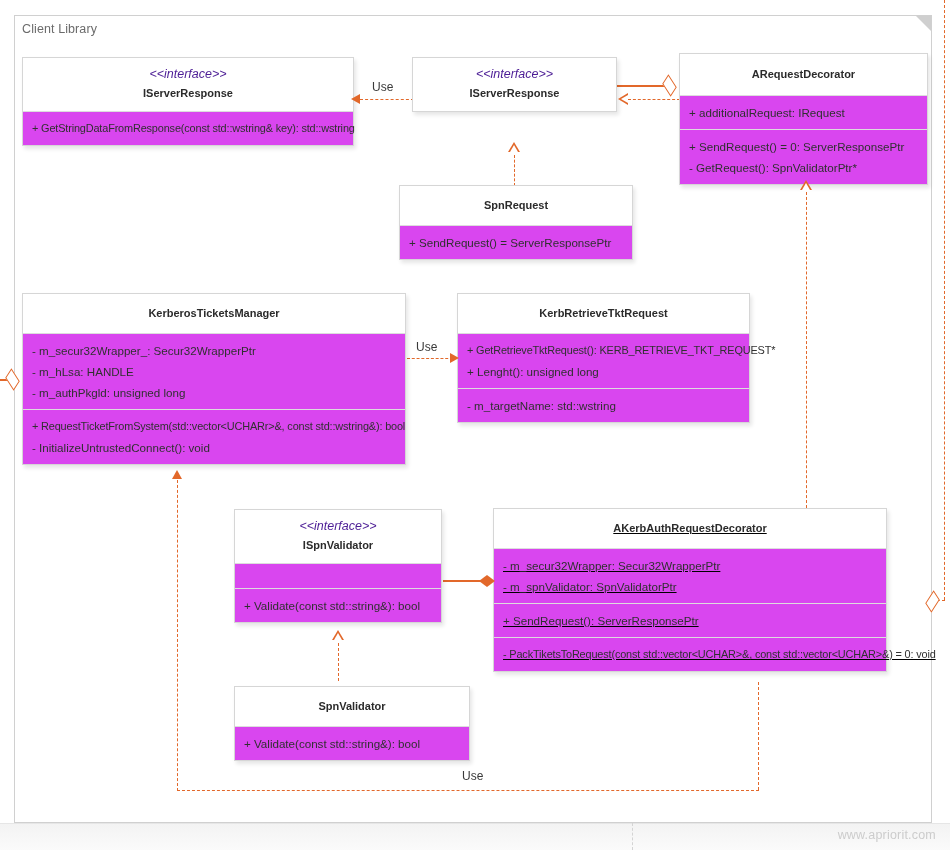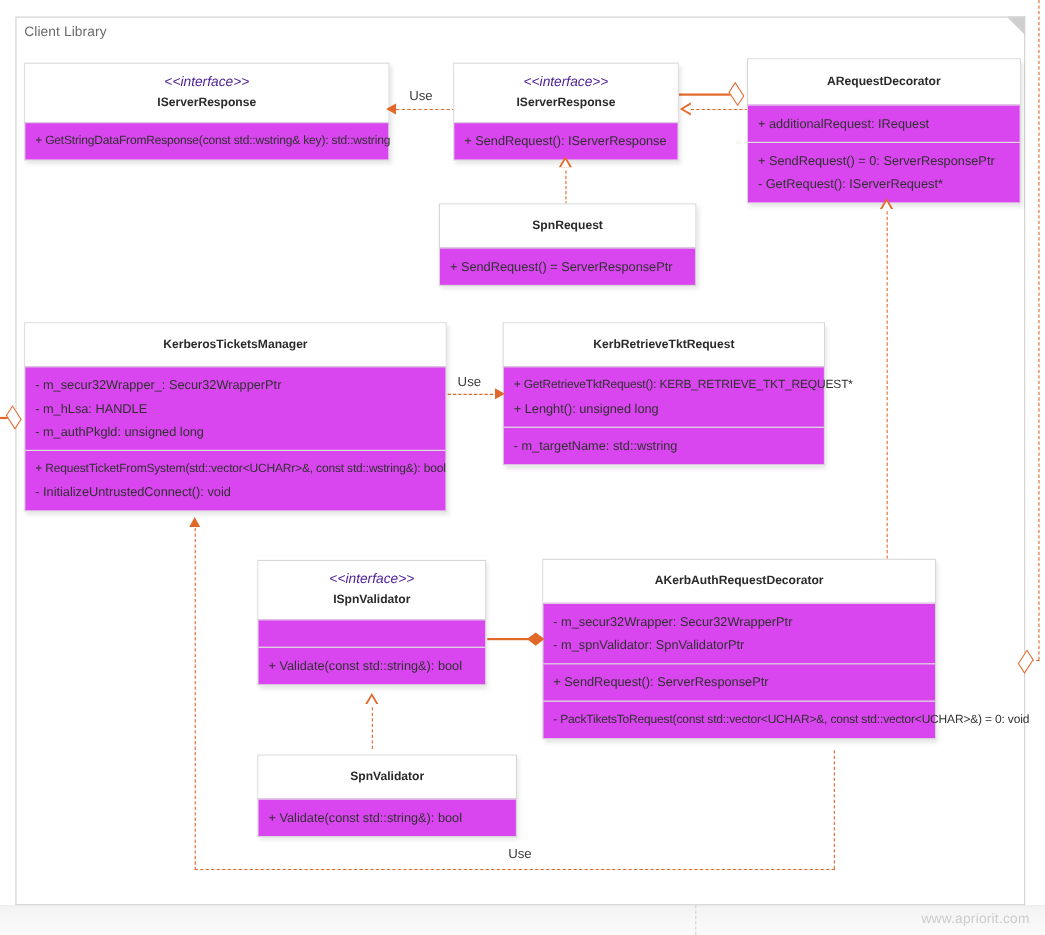--- a/index.html
+++ b/index.html
@@ -275,35 +275,32 @@
     <div class="compart">
       <div class="mem tight">+ GetStringDataFromResponse(const std::wstring&amp; key): std::wstring</div>
     </div>
   </div>
 
   <div class="cls" style="left:412px; top:57px; width:205px;">
     <div class="hdr">
       <span class="stereo">&lt;&lt;interface&gt;&gt;</span>
       <span class="cname">IServerResponse</span>
     </div>
-    <div class="compart">
-      <div class="mem">+ SendRequest(): IServerResponse</div>
-    </div>
   </div>
 
   <div class="cls" style="left:679px; top:53px; width:249px;">
     <div class="hdr" style="padding-top:11px; padding-bottom:11px;">
       <span class="cname">ARequestDecorator</span>
     </div>
     <div class="compart">
       <div class="mem">+ additionalRequest: IRequest</div>
     </div>
     <div class="compart">
       <div class="mem">+ SendRequest() = 0: ServerResponsePtr</div>
-      <div class="mem">- GetRequest(): IServerRequest*</div>
+      <div class="mem">- GetRequest(): SpnValidatorPtr*</div>
     </div>
   </div>
 
   <div class="cls" style="left:399px; top:185px; width:234px;">
     <div class="hdr" style="padding-top:10px; padding-bottom:10px;">
       <span class="cname">SpnRequest</span>
     </div>
     <div class="compart">
       <div class="mem">+ SendRequest() = ServerResponsePtr</div>
     </div>
@@ -350,21 +347,21 @@
 
   <div class="cls" style="left:234px; top:686px; width:236px;">
     <div class="hdr" style="padding-top:10px; padding-bottom:10px;">
       <span class="cname">SpnValidator</span>
     </div>
     <div class="compart">
       <div class="mem">+ Validate(const std::string&amp;): bool</div>
     </div>
   </div>
 
-  <div class="cls" style="left:493px; top:508px; width:358px;">
+  <div class="cls" style="left:493px; top:508px; width:394px;text-decoration:underline;">
     <div class="hdr" style="padding-top:10px; padding-bottom:10px;">
       <span class="cname">AKerbAuthRequestDecorator</span>
     </div>
     <div class="compart">
       <div class="mem">- m_secur32Wrapper: Secur32WrapperPtr</div>
       <div class="mem">- m_spnValidator: SpnValidatorPtr</div>
     </div>
     <div class="compart">
       <div class="mem">+ SendRequest(): ServerResponsePtr</div>
     </div>

